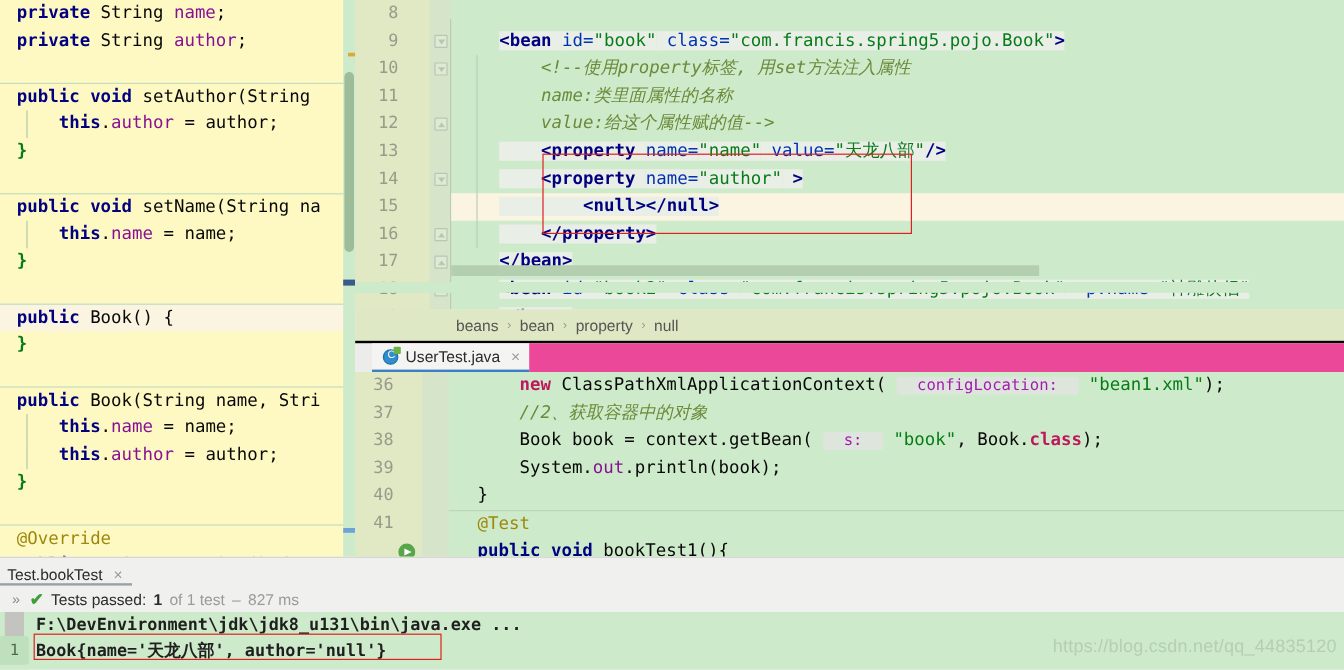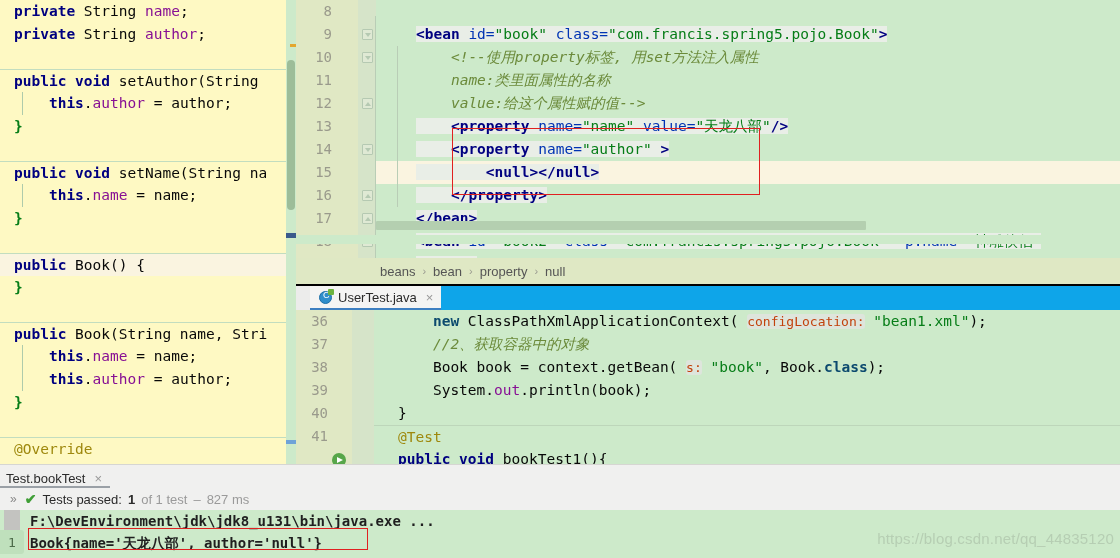--- a/index.html
+++ b/index.html
@@ -100,21 +100,21 @@
     position:absolute; left:296px; top:258px; width:824px; height:28px;
     background:#dfe8c4; border-bottom:2px solid #000000;
     display:flex; align-items:center; padding-left:84px;
     font-size:13px; color:#555; gap:7px;
   }
   .bc-sep { color:#9a9a90; font-size:11px; }
 
   
   .tabrow {
     position:absolute; left:310px; top:286px; width:810px; height:24px;
-    background:#0ea5e9;
+    background:#ec4899;
   }
   .tab {
     position:absolute; left:0; top:0; height:24px;
     background:#f4f4f3; border-bottom:2px solid #3d7fc1;
     display:flex; align-items:center; padding:0 8px 0 9px; gap:6px;
     font-size:13px; color:#2b2b2b;
   }
   .javaicon {
     width:13px; height:13px; border-radius:50%;
     background:#2f8ecb; position:relative; display:inline-block;
@@ -147,22 +147,22 @@
     line-height:23px; height:23px;
   }
   .java-lines { position:absolute; left:78px; top:0; right:0; bottom:0; }
   .jrow {
     height:23px; line-height:23px; white-space:pre;
     font-family:"DejaVu Sans Mono", monospace; font-size:14.5px;
     padding-left:24px; position:relative;
   }
   .jrow.line { border-top:1px solid #bdd6ba; }
   .param-hint {
-    background:#dee5dc; color:#c2410c; border-radius:3px;
-    padding:0 0; font-size:13px;
+    background:#dee5dc; color:#a21caf; border-radius:3px;
+    padding:0 17px; font-size:13px;
   }
   .runicon {
     position:absolute; left:36px; width:14px; height:14px; border-radius:50%;
     background:#57a64a;
   }
   .runicon:after{
     content:""; position:absolute; left:5px; top:3.5px;
     border-left:6px solid #fff; border-top:3.5px solid transparent;
     border-bottom:3.5px solid transparent;
   }
@@ -222,21 +222,21 @@
 
   
   .annot {
     position:absolute; border:1.6px solid #e02020; pointer-events:none;
   }
   #annot-xml { left:452px; top:128px; width:308px; height:67px; }
   #annot-console { left:28px; top:527px; width:340px; height:22px; }
 
   
   .kw   { color:#000080; font-weight:bold; }
-  .kw2  { color:#0c4a6e; font-weight:bold; }
+  .kw2  { color:#be185d; font-weight:bold; }
   .fld  { color:#871094; }
   .str  { color:#067d17; }
   .cmt  { color:#6b8a3a; font-style:italic; }
   .tag  { color:#000080; font-weight:bold; }
   .attr { color:#0033b3; }
   .val  { color:#067d17; }
   .anno { color:#9e880d; }
   .plain{ color:#080808; }
   .brc  { color:#067d17; font-weight:bold; }
 

